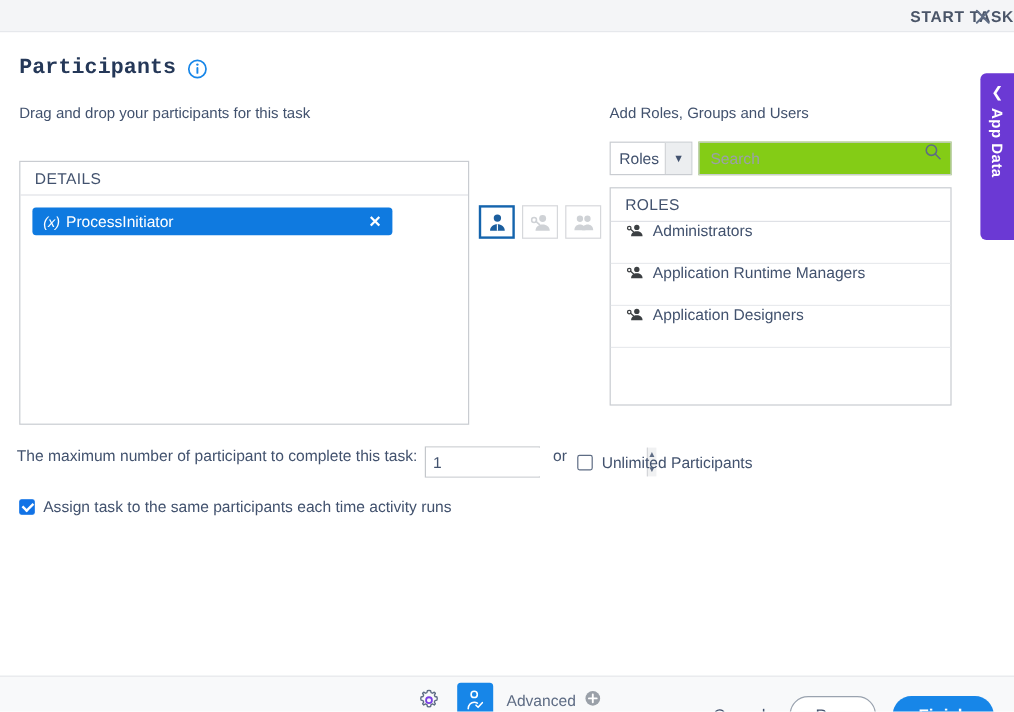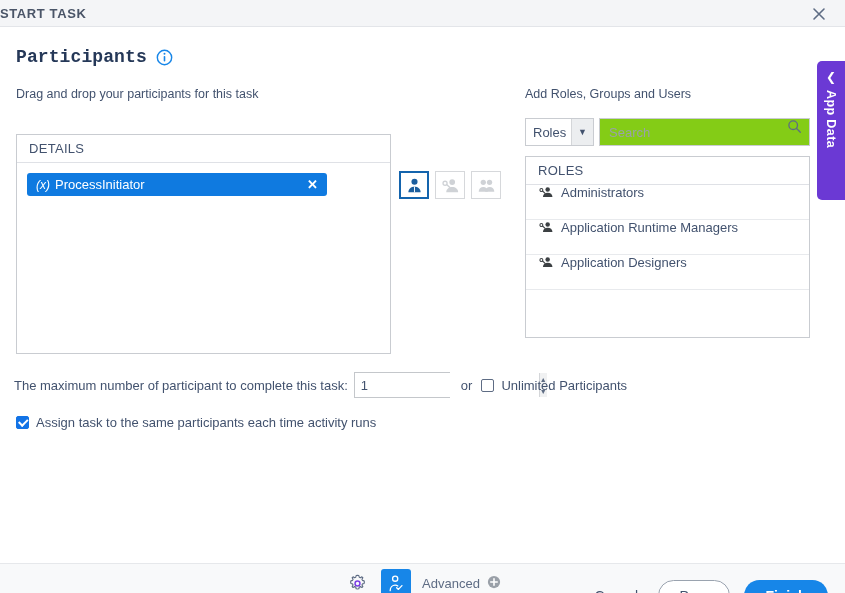--- a/index.html
+++ b/index.html
@@ -7,21 +7,21 @@
   body {
     width:845px; height:593px;
     font-family:"Liberation Sans", sans-serif;
     background:#ffffff; color:#42526e;
     overflow:hidden; position:relative;
   }
 
   
   .titlebar {
     height:27px; background:#f4f5f7; border-bottom:1px solid #e3e5e9;
-    display:flex; align-items:center; justify-content:flex-start; position:relative;
+    display:flex; align-items:center; justify-content:flex-end; position:relative;
   }
   .titlebar-title {
     font-size:13px; font-weight:700; letter-spacing:.6px; color:#4a5568;
   }
   .close-btn {
     position:absolute; right:10px; top:0; height:27px; width:32px;
     display:flex; align-items:center; justify-content:center;
     color:#5e6c84; font-size:17px; cursor:pointer; line-height:1;
   }
 
@@ -30,21 +30,21 @@
 
   .page-title-row {
     display:flex; align-items:center; gap:9px;
     padding:20px 0 0 16px;
   }
   .page-title { font-size:18px; font-weight:700; color:#253858; letter-spacing:.1px;font-family:Liberation Mono, monospace; }
   .info-icon { width:17px; height:17px; display:block; }
 
   .columns { display:flex; padding:0 16px; margin-top:20px; gap:0; }
   .col-left { width:485px; }
-  .col-right { width:285px; margin-left:24px; }
+  .col-right { width:285px; margin-left:7px; }
 
   .col-label { font-size:12.5px; color:#42526e; height:20px; }
 
   
   .left-wrap { display:flex; align-items:flex-start; margin-top:27px; }
   .details-box {
     width:485px; height:220px; border:1px solid #c9ccd1; background:#fff;
     position:relative;
   }
   .details-head {
@@ -102,21 +102,21 @@
     font-size:13px; color:#42526e; letter-spacing:.3px;
   }
   .role-row {
     height:35px; border-bottom:1px solid #e8eaed;
     display:flex; align-items:flex-start; gap:8px; padding-left:13px;
     font-size:13px; color:#42526e; cursor:pointer;
   }
 
   
   .max-row {
-    display:flex; align-items:center; padding-left:14px;
+    display:flex; padding-left:14px;
     margin-top:18px; font-size:13px; color:#42526e;
   }
   .spinner {
     display:flex; width:96px; height:26px; border:1px solid #c4c7cb;
     margin-left:6px; background:#fff;
   }
   .spinner-val {
     flex:1; border:0; outline:0; padding-left:6px; font-size:13px;
     color:#42526e; font-family:"Liberation Sans", sans-serif;
   }

